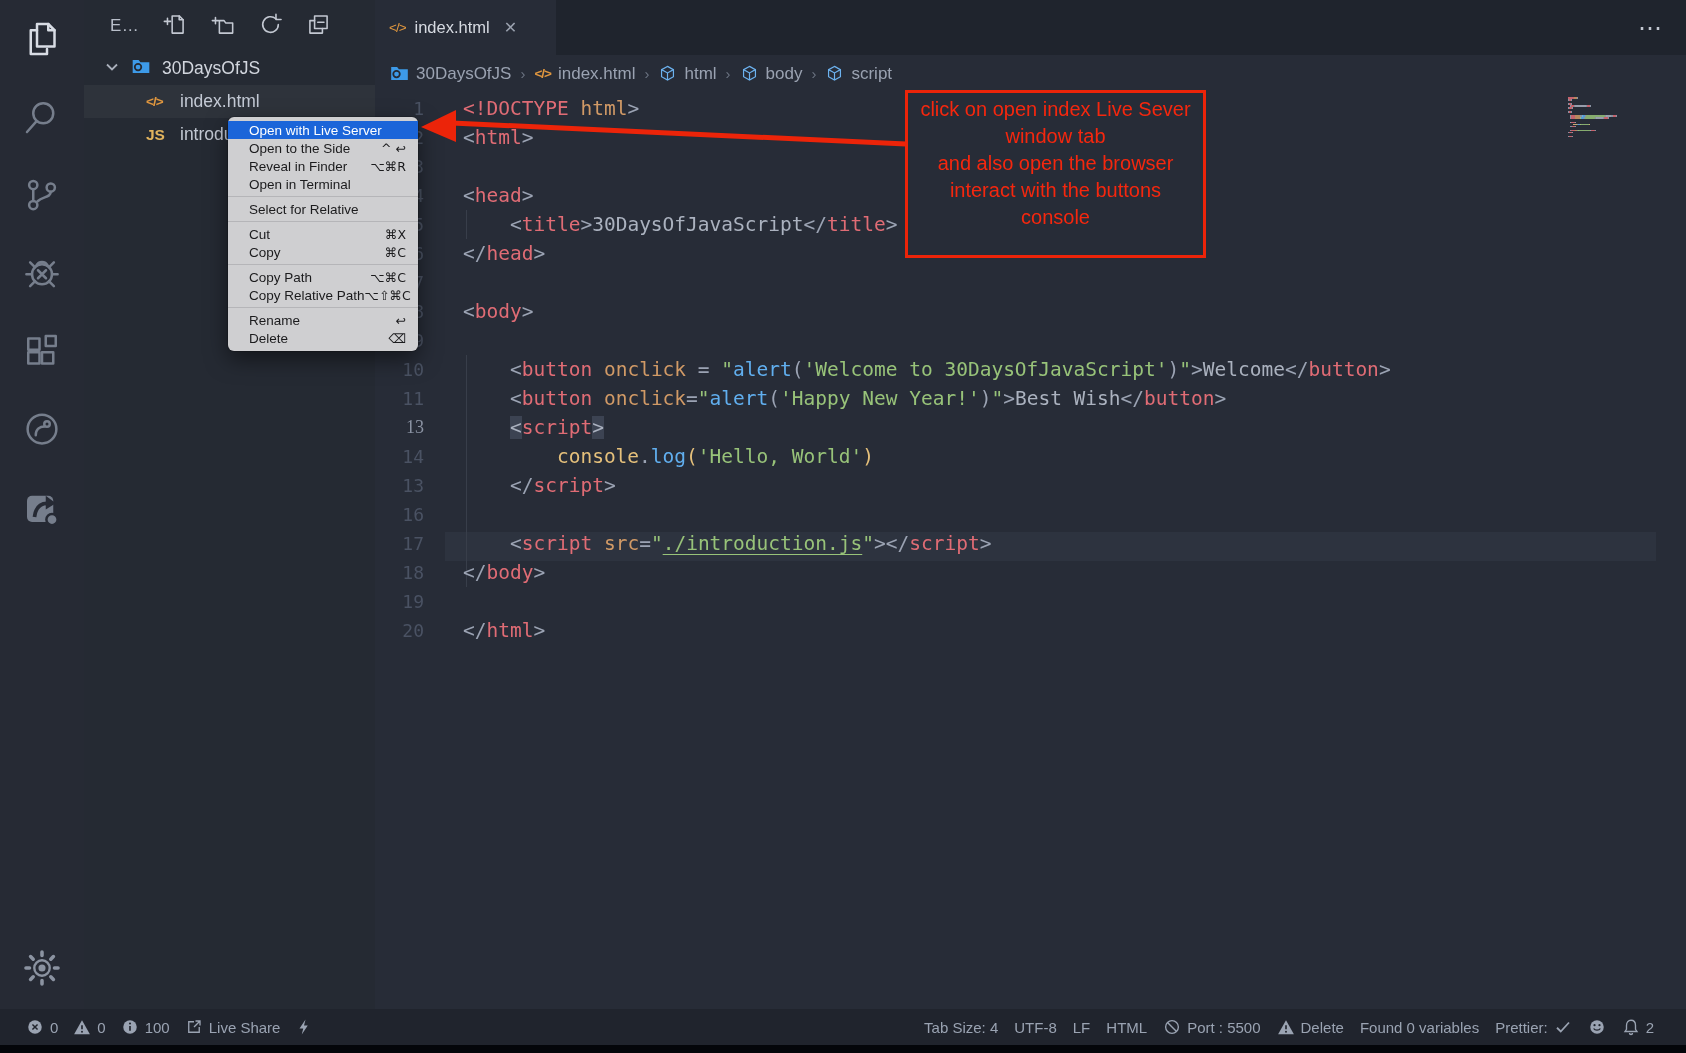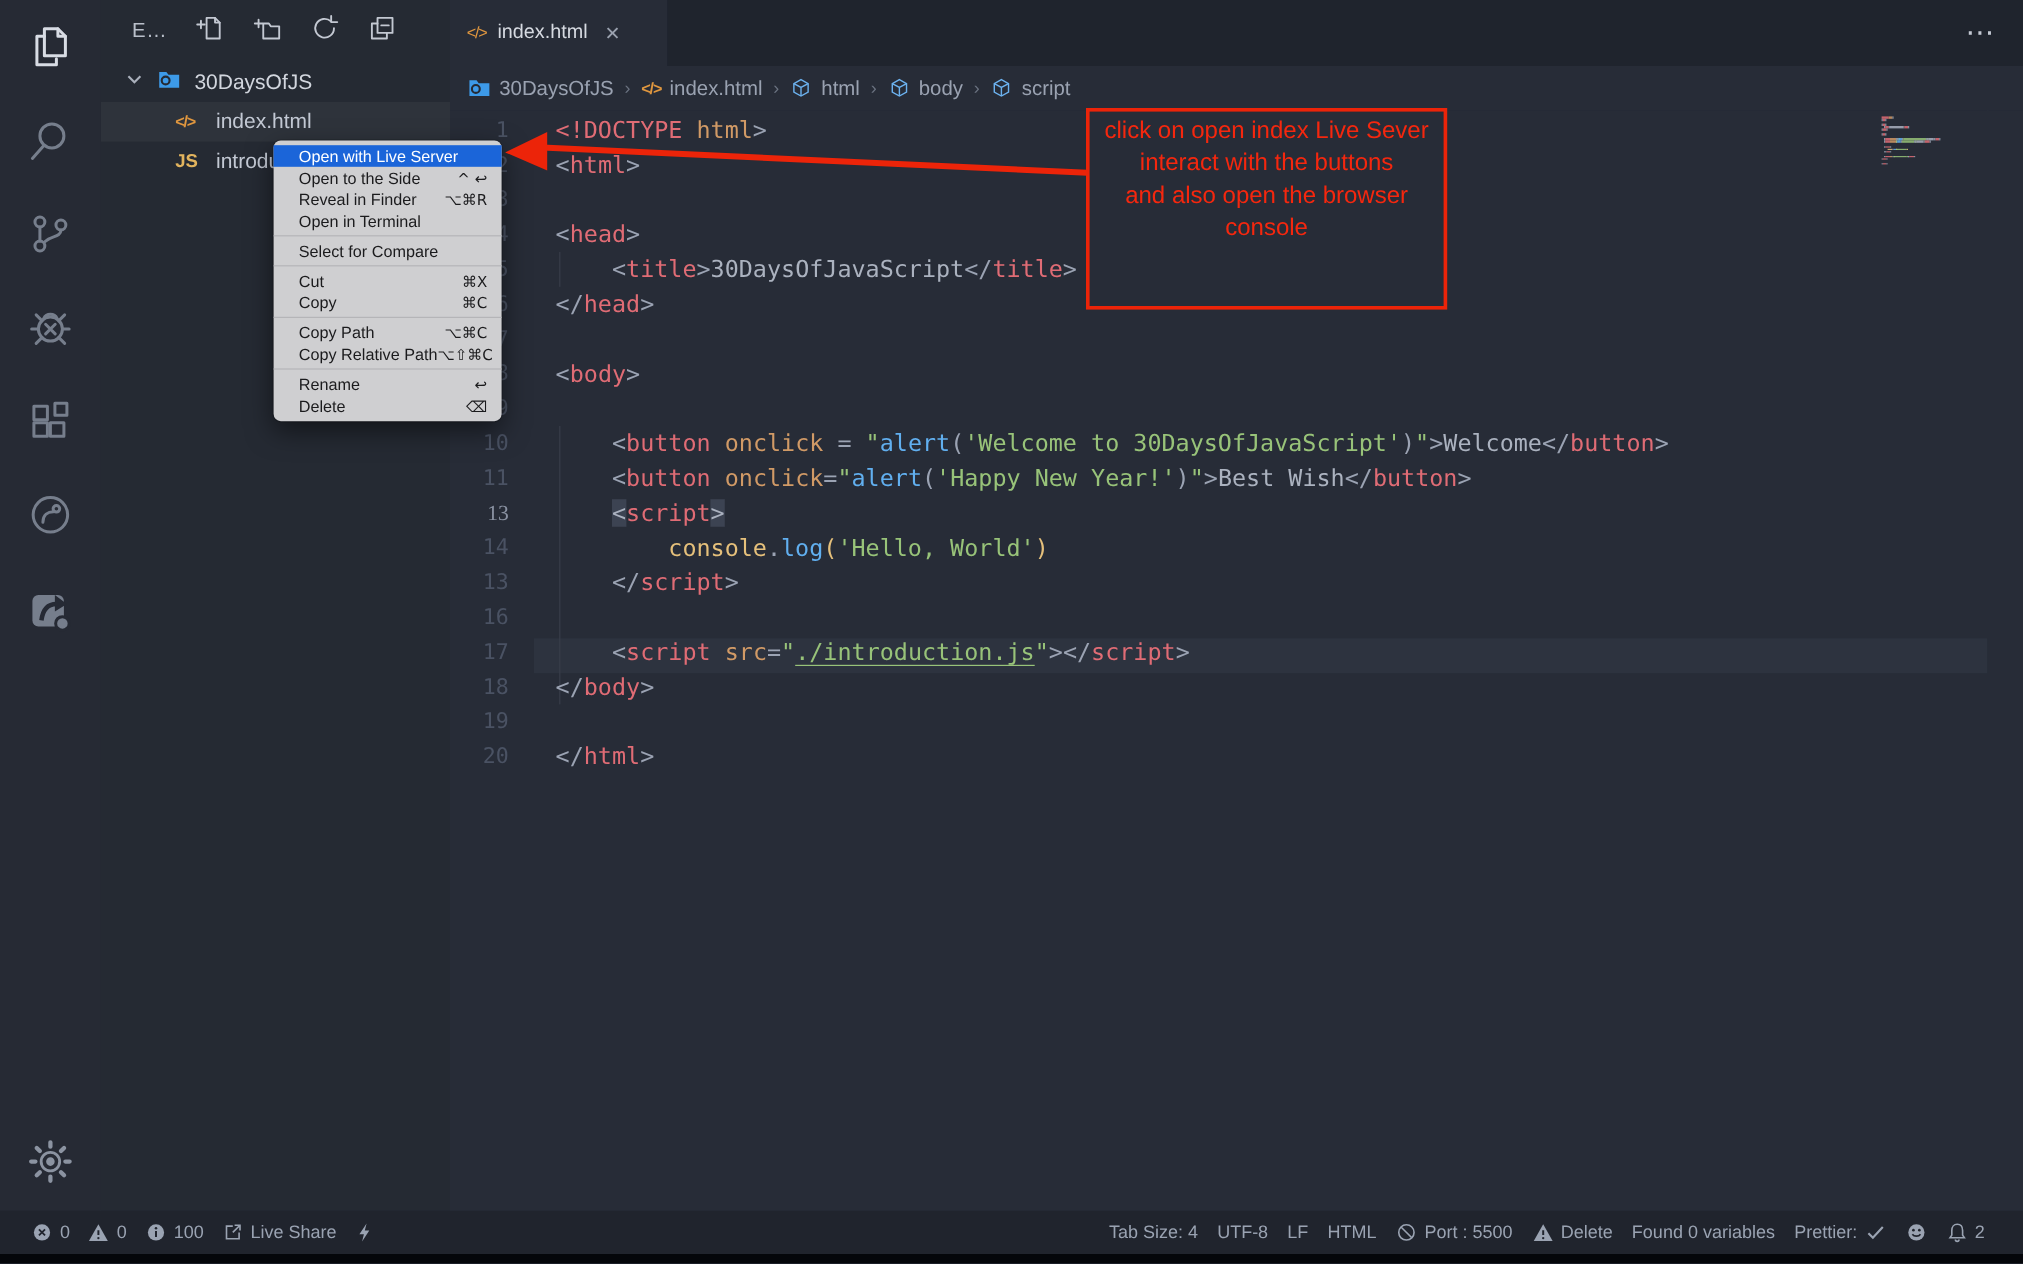--- a/index.html
+++ b/index.html
@@ -501,21 +501,21 @@
     <div class="menu-item">
       <span class="mlabel">Reveal in Finder</span>
       <span class="mshortcut">⌥⌘R</span>
     </div>
     <div class="menu-item">
       <span class="mlabel">Open in Terminal</span>
       <span class="mshortcut"></span>
     </div>
     <div class="menu-sep"></div>
     <div class="menu-item">
-      <span class="mlabel">Select for Compare</span>
+      <span class="mlabel">Select for Relative</span>
       <span class="mshortcut"></span>
     </div>
     <div class="menu-sep"></div>
     <div class="menu-item">
       <span class="mlabel">Cut</span>
       <span class="mshortcut">⌘X</span>
     </div>
     <div class="menu-item">
       <span class="mlabel">Copy</span>
       <span class="mshortcut">⌘C</span>
@@ -535,22 +535,23 @@
       <span class="mshortcut">↩</span>
     </div>
     <div class="menu-item">
       <span class="mlabel">Delete</span>
       <span class="mshortcut">⌫</span>
     </div>
   </div>
 
 <div id="annotation-box" class="abs">
     <div>click on open index Live Sever</div>
+    <div>window tab</div>
+    <div>and also open the browser</div>
     <div>interact with the buttons</div>
-    <div>and also open the browser</div>
     <div>console</div>
   </div>
 <svg id="arrow-svg" class="abs">
   <line x1="906" y1="144" x2="452" y2="123" stroke="#ec2409" stroke-width="5"></line>
   <polygon points="421,127 456,110 456,142" fill="#ec2409"></polygon>
 </svg>
 
 <div id="status-bar" class="abs">
   <div id="status-left">
       <span class="sb-item">

